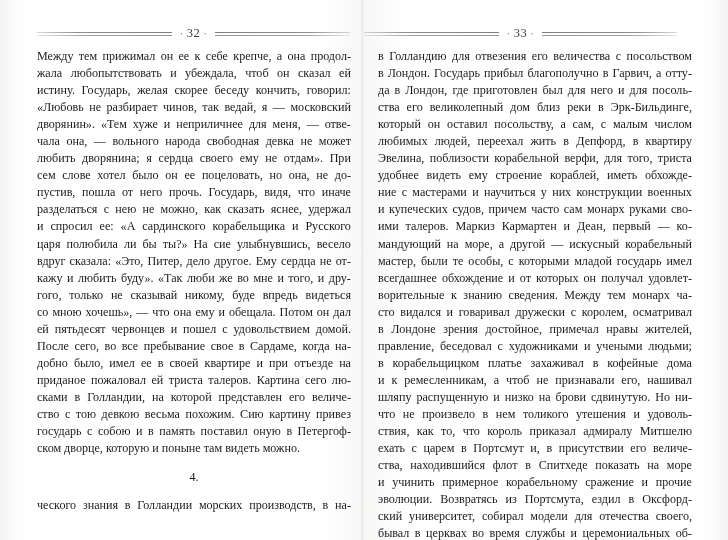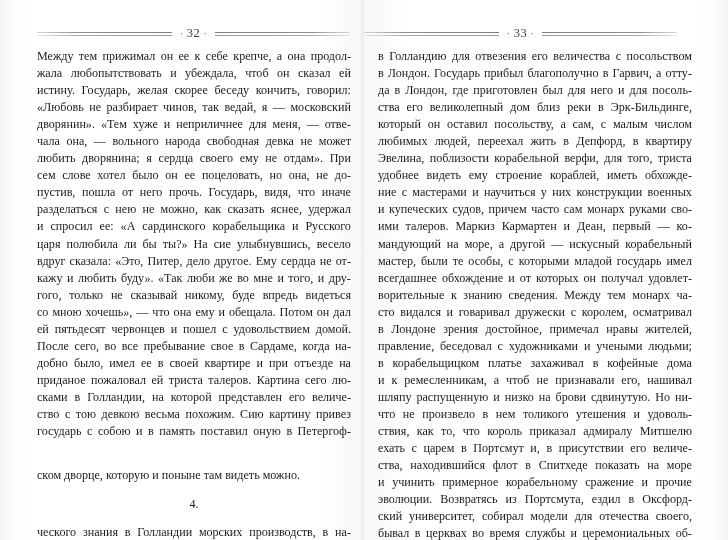--- a/index.html
+++ b/index.html
@@ -118,21 +118,20 @@
     display: flex;
     justify-content: space-between;
     white-space: nowrap;
     height: 17.05px;
     overflow: hidden;
   }
   .ln.last,
   .ln.ragged {
     display: block;
     text-align: left;
-    margin-top: 27px;
   }
   .ln > span { display: inline-block; }
 
   .section-number {
     text-align: center;
     height: 17px;
     line-height: 17px;
     font-size: 12px;
     margin-top: 12px;
     margin-bottom: 11px;

